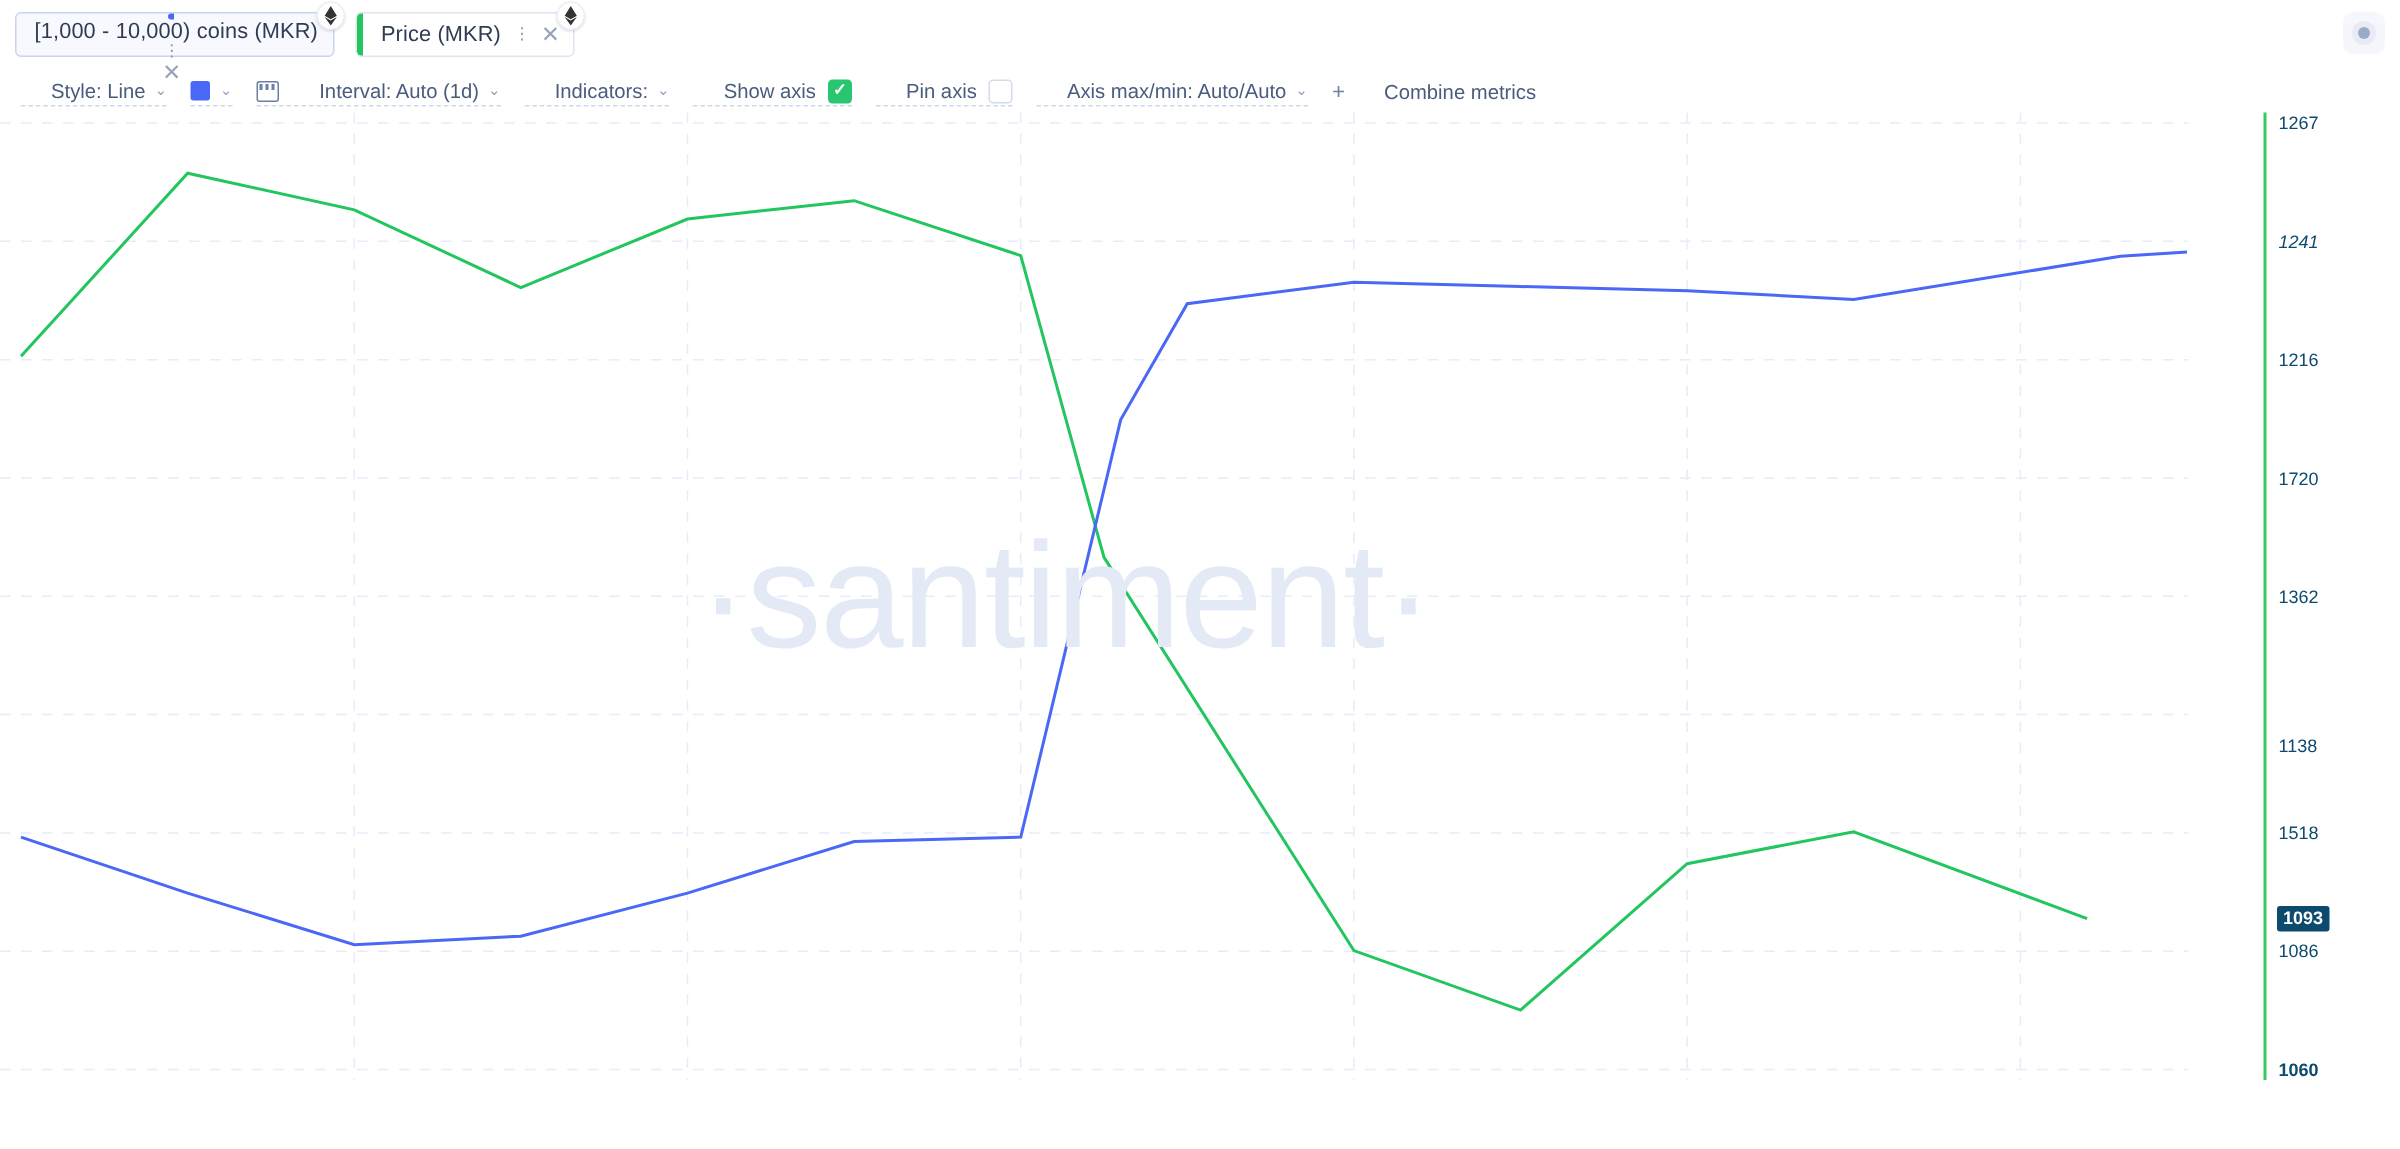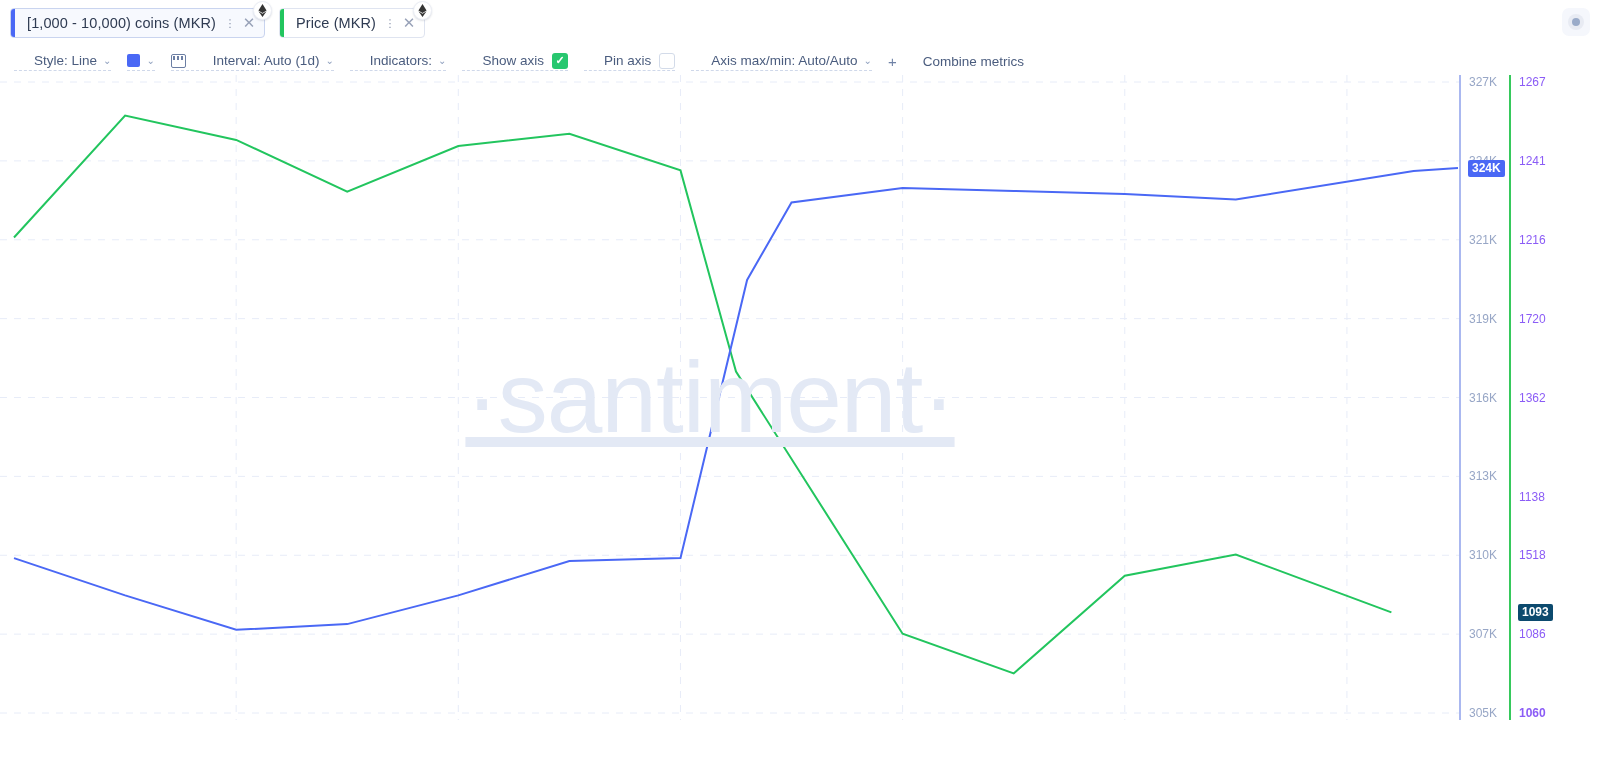--- a/index.html
+++ b/index.html
@@ -17,21 +17,21 @@
     position: relative;
     display: flex; align-items: center;
     height: 30px;
     border: 1px solid #dfe4f0;
     border-radius: 4px;
     background: #fff;
     margin-right: 14px;
     padding: 0 4px 0 0;
     overflow: visible;
   }
-  .tab.active { background: #f7f9fe; border-color: #c9d4ef; }
+  .tab.active { background: #f7f9fe; border-color: #c9d4ef; flex-direction: column; }
   .tab-stripe { width: 4px; height: 28px; border-radius: 3px 0 0 3px; flex: 0 0 4px; }
   .tab-label { font-size: 14.5px; color: #2f3b52; padding: 0 6px 0 12px; white-space: nowrap; letter-spacing: .1px; }
   .tab-dots { width: 16px; text-align: center; color: #8b95ad; font-size: 14px; line-height: 10px; letter-spacing: 0; cursor: pointer; }
   .tab-dots span { display: block; font-size: 11px; }
   .tab-close { width: 22px; text-align: center; color: #98a2b8; font-size: 15px; cursor: pointer; }
   .tab-badge {
     position: absolute; top: -8px; right: -8px;
     width: 19px; height: 19px; border-radius: 50%;
     background: #fff; border: 1px solid #eceff6;
     display: flex; align-items: center; justify-content: center;
@@ -66,29 +66,29 @@
 
   
   .chart-area { position: absolute; left: 0; top: 75px; width: 1600px; height: 645px; }
   .plot { position: absolute; left: 0; top: 0; width: 1459px; height: 645px; }
   .plot svg { display: block; }
 
   .watermark {
     position: absolute; left: 0; top: 0; width: 1420px; height: 645px;
     display: flex; align-items: center; justify-content: center;
     font-size: 100px; color: #e3e9f5; letter-spacing: -1px;
-    user-select: none; pointer-events: none; font-weight: 400; text-decoration: underline;
+    user-select: none; pointer-events: none; font-weight: 400;
   }
 
   
   .axis-col { position: absolute; top: 0; height: 645px; }
   .axis-line { position: absolute; left: 0; top: 0; width: 1.6px; height: 645px; }
   .axis-tick { position: absolute; font-size: 12px; white-space: nowrap; }
   .axis-blue .axis-tick { color: #97a6c6; left: 10px; }
-  .axis-green .axis-tick { color: #8b5cf6; left: 10px; }
+  .axis-green .axis-tick { color: #0c4a6e; left: 10px; }
   .axis-badge {
     position: absolute; left: 9px; font-size: 12px; font-weight: bold; color: #fff;
     padding: 1px 4px 2px 4px; border-radius: 2px; white-space: nowrap;
   }
 </style>
 </head>
 <body>
 
 <div class="app">
 
@@ -197,41 +197,26 @@
             <line x1="902.6153846153846" x2="902.6153846153846" y1="0" y2="645" stroke="#e7ecf8" stroke-width="1" stroke-dasharray="7 7"></line>
             <line x1="1124.7692307692307" x2="1124.7692307692307" y1="0" y2="645" stroke="#e7ecf8" stroke-width="1" stroke-dasharray="7 7"></line>
             <line x1="1346.923076923077" x2="1346.923076923077" y1="0" y2="645" stroke="#e7ecf8" stroke-width="1" stroke-dasharray="7 7"></line>
           </g>
         <polyline id="series-green" fill="none" stroke="#22c55e" stroke-width="2" points="14.0,162.5 125.1,40.5 236.2,64.9 347.2,116.7 458.3,71.0 569.4,58.8 680.5,95.4 736.0,296.6 902.6,558.7 1013.7,598.4 1124.8,500.8 1235.8,479.5 1391.4,537.4"></polyline>
         <polyline id="series-blue" fill="none" stroke="#4a68f5" stroke-width="2" points="14.0,483.1 125.1,520.4 236.2,554.8 347.2,549.1 458.3,520.4 569.4,486.0 680.5,483.1 747.1,204.9 791.5,127.5 902.6,113.1 1013.7,116.0 1124.8,118.9 1235.8,124.6 1413.6,95.9 1458.0,93.0"></polyline>
       </svg>
       <div class="watermark">·santiment·</div>
     </div>
 
-    <div class="axis-col axis-blue" style="left:1459px; width:50px;">
-      <div class="axis-line" style="background:#aab8f0;"></div>
-      <div id="blue-ticks">
-          <div class="axis-tick" style="top: 0px;">327K</div>
-          <div class="axis-tick" style="top: 78.875px;">324K</div>
-          <div class="axis-tick" style="top: 157.75px;">321K</div>
-          <div class="axis-tick" style="top: 236.625px;">319K</div>
-          <div class="axis-tick" style="top: 315.5px;">316K</div>
-          <div class="axis-tick" style="top: 394.375px;">313K</div>
-          <div class="axis-tick" style="top: 473.25px;">310K</div>
-          <div class="axis-tick" style="top: 552.125px;">307K</div>
-          <div class="axis-tick" style="top: 631px;">305K</div>
-        </div>
-      <div class="axis-badge" id="blue-badge" style="background: rgb(74, 104, 245); top: 85.0455px;">324K</div>
-    </div>
 
     <div class="axis-col axis-green" style="left:1509px; width:70px;">
       <div class="axis-line" style="background:#36c95c;"></div>
       <div id="green-ticks">
           <div class="axis-tick" style="top: 0px;">1267</div>
-          <div class="axis-tick" style="top: 78.875px;">1241</div>
+          <div class="axis-tick" style="top: 78.875px; font-style: italic;">1241</div>
           <div class="axis-tick" style="top: 157.75px;">1216</div>
           <div class="axis-tick" style="top: 236.625px;">1720</div>
           <div class="axis-tick" style="top: 315.5px;">1362</div>
           <div class="axis-tick" style="top: 415px;">1138</div>
           <div class="axis-tick" style="top: 473.25px;">1518</div>
           <div class="axis-tick" style="top: 552.125px;">1086</div>
           <div class="axis-tick" style="top: 631px; font-weight: bold;">1060</div>
         </div>
       <div class="axis-badge" id="green-badge" style="background: #0c4a6e; top: 529.406px;">1093</div>
     </div>

